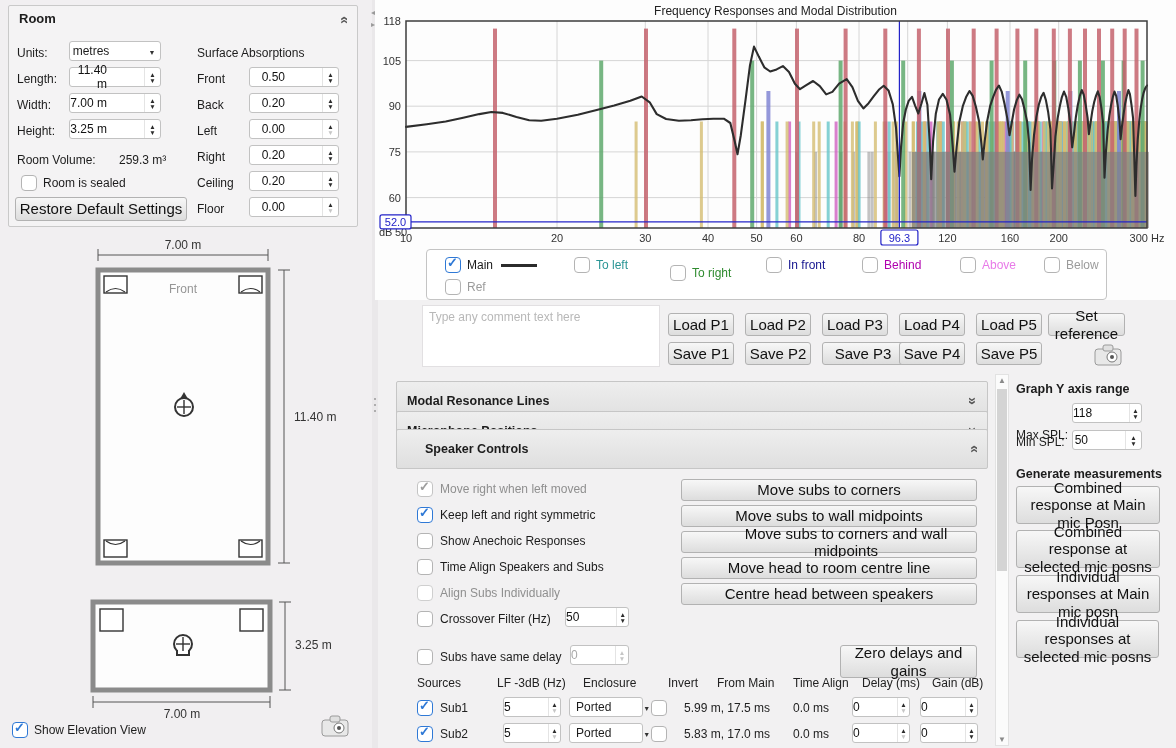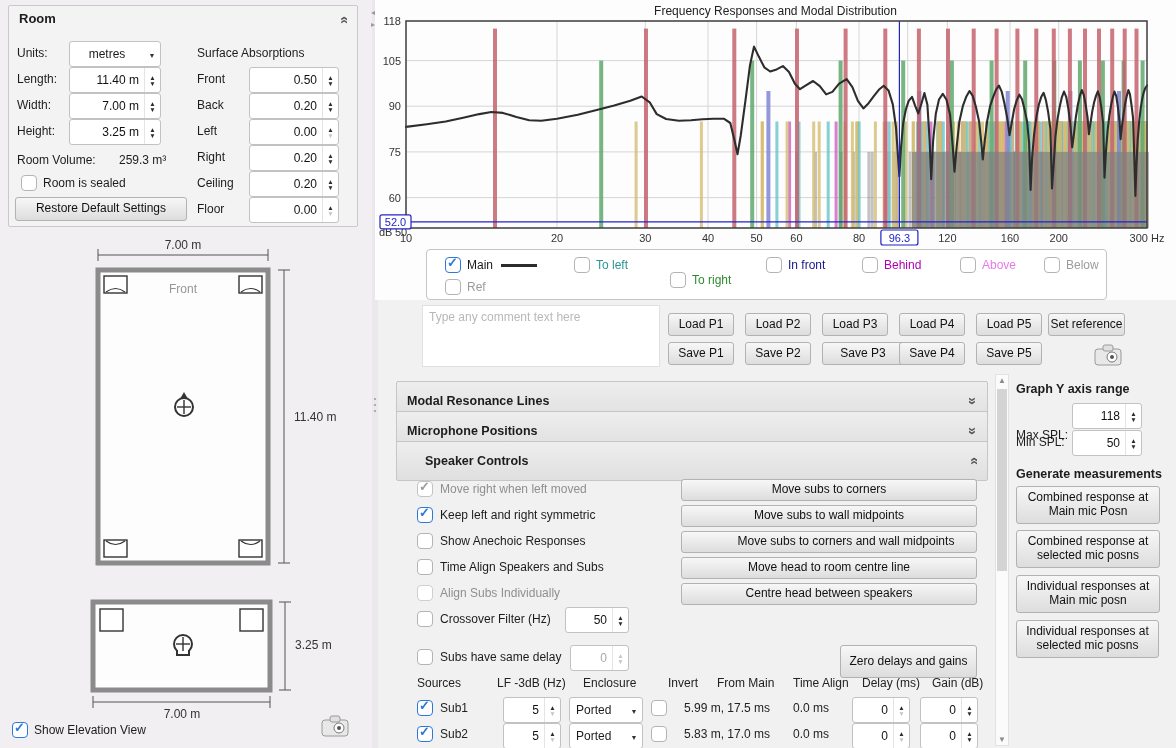--- a/index.html
+++ b/index.html
@@ -8,43 +8,43 @@
   .abs{position:absolute;}
   
   #left{left:0;top:0;width:372px;height:748px;background:#f1eff1;}
   .groupbox{position:absolute;left:8px;top:5px;width:348px;height:220px;border:1px solid #c9c9c9;
             border-radius:2px;background:#f4f3f4;}
   .grouptitle{position:absolute;left:10px;top:5px;font-weight:bold;font-size:13px;}
   .lbl{position:absolute;font-size:12px;color:#1c1c1c;white-space:nowrap;}
   .lbl.gray{color:#8f8f8f;}
   .boldlbl{position:absolute;font-weight:bold;font-size:12.5px;white-space:nowrap;}
   
-  .spin,.dd{position:absolute;height:26px;background:#fff;border:1px solid #c2c2c2;border-radius:3px;
-            display:flex;align-items:center;box-sizing:border-box;}
+  .spin,.dd{position:absolute;height:20px;background:#fff;border:1px solid #c2c2c2;border-radius:3px;
+            display:flex;align-items:center;box-sizing:border-box;gap:32px;}
   .spin .val{flex:1;text-align:right;padding-right:5px;font-size:12px;color:#111;}
   .spin .val.dim{color:#a8a8a8;}
   .arrows{width:15px;height:100%;display:flex;flex-direction:column;align-items:center;justify-content:center;
           border-left:1px solid #e4e4e4;line-height:5px;}
   .up::before{content:"▲";font-size:6.5px;color:#2b2b2b;}
   .dn::before{content:"▼";font-size:6.5px;color:#2b2b2b;}
   .up.dis::before,.dn.dis::before{color:#c6c6c6;}
   .dd .val{flex:1;text-align:center;font-size:12px;}
   .caret{width:16px;text-align:center;}
   .caret::before{content:"▼";font-size:7px;color:#333;}
   
   .cb{position:absolute;width:16px;height:16px;background:#fff;border:1.6px solid #b4b4b4;border-radius:4px;
       box-sizing:border-box;}
   .cb.on{border-color:#2f79d6;}
   .cb.on::after{content:"✓";position:absolute;left:1px;top:-3px;font-size:13px;font-weight:bold;color:#2f79d6;}
   .cb.dison{border-color:#c4c4c4;}
   .cb.dison::after{content:"✓";position:absolute;left:1px;top:-3px;font-size:13px;font-weight:bold;color:#9e9e9e;}
   
   .btn{position:absolute;display:flex;align-items:center;justify-content:center;text-align:center;
        background:linear-gradient(#f7f7f7,#dddddd);border:1px solid #b2b2b2;border-radius:3px;
-       font-size:12px;color:#111;box-sizing:border-box;cursor:default;line-height:1.15;}
+       font-size:15px;color:#111;box-sizing:border-box;cursor:default;line-height:1.15;}
   
   .acc{position:absolute;height:40px;background:linear-gradient(#eeeeee,#dfdfdf);border:1px solid #c6c6c6;
        border-radius:2px;display:flex;align-items:center;justify-content:space-between;
        padding:0 10px;font-weight:bold;font-size:12.5px;box-sizing:border-box;}
   .chev-down2::before{content:"»";display:inline-block;transform:rotate(90deg);font-size:14px;color:#555;font-weight:bold;}
   .chev-up2::before{content:"»";display:inline-block;transform:rotate(-90deg);font-size:14px;color:#555;font-weight:bold;}
   
   #legendbox{left:429px;top:249px;width:679px;height:49px;background:#fff;border:1px solid #c4c4c4;border-radius:4px;}
   .legitem{position:absolute;display:flex;align-items:center;gap:6px;height:16px;}
   .legitem .cbi{width:16px;height:16px;background:#fff;border:1.6px solid #b4b4b4;border-radius:4px;box-sizing:border-box;position:relative;flex:none;}
@@ -1209,21 +1209,21 @@
     <div id="legendbox" class="abs" style="position:absolute;left:51px;top:249px;">
       <div class="legitem" style="left:18px;top:7px;">
         <span class="cbi on"></span>
         <span style="color: rgb(26, 26, 26);">Main</span>
         <span class="swatchline" style="background: rgb(43, 43, 43);"></span>
       </div>
       <div class="legitem" style="left:147px;top:7px;">
         <span class="cbi"></span>
         <span style="color: rgb(42, 149, 149);">To left</span>
       </div>
-      <div class="legitem" style="left:243px;top:22px;align-items:center;">
+      <div class="legitem" style="left:243px;top:15px;align-items:center;">
         <span class="cbi"></span>
         <span style="color: rgb(47, 139, 47);">To right</span>
       </div>
       <div class="legitem" style="left:339px;top:7px;">
         <span class="cbi"></span>
         <span style="color: rgb(21, 21, 143);">In front</span>
       </div>
       <div class="legitem" style="left:435px;top:7px;">
         <span class="cbi"></span>
         <span style="color: rgb(176, 0, 174);">Behind</span>
@@ -1264,21 +1264,21 @@
   </svg>
 
   <div class="acc" style="left:396px;top:381px;width:592px;">
     <span>Modal Resonance Lines</span>
     <span class="chev-down2"></span>
   </div>
   <div class="acc" style="left:396px;top:411px;width:592px;">
     <span>Microphone Positions</span>
     <span class="chev-down2"></span>
   </div>
-  <div class="acc" style="left:396px;top:441px;width:592px;padding-left:28px;">
+  <div class="acc" style="left:396px;top:429px;width:592px;padding-left:28px;">
     <span>Speaker Controls</span>
     <span class="chev-up2"></span>
   </div>
 
   <div class="cb dison" style="left:417px;top:481px;"></div>
   <div class="lbl gray" style="left:440px;top:482px;">Move right when left moved</div>
   <div class="cb on" style="left:417px;top:507px;"></div>
   <div class="lbl" style="left:440px;top:508px;">Keep left and right symmetric</div>
   <div class="cb" style="left:417px;top:533px;"></div>
   <div class="lbl" style="left:440px;top:534px;">Show Anechoic Responses</div>

